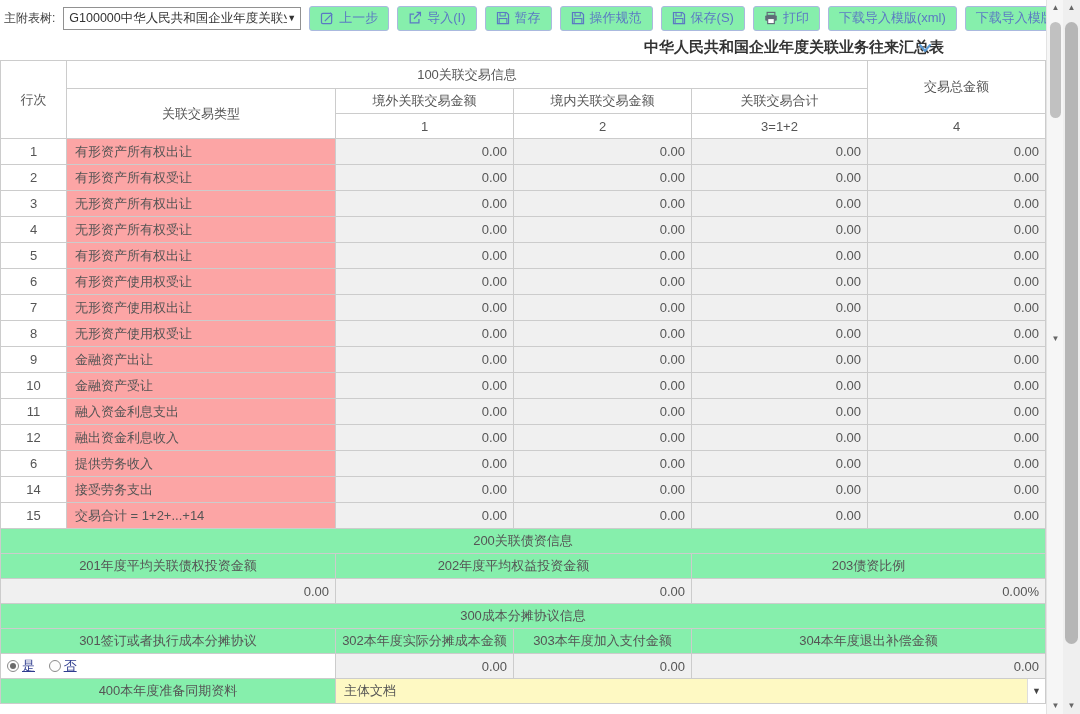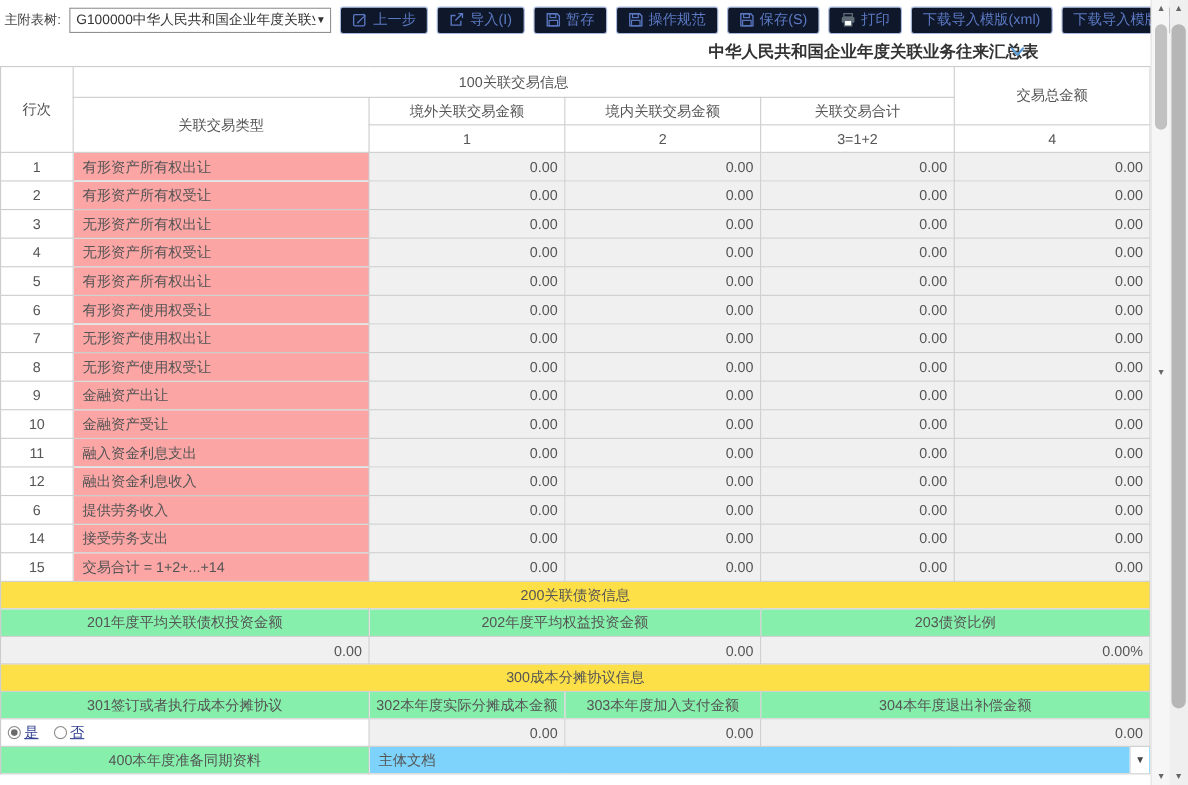--- a/index.html
+++ b/index.html
@@ -11,42 +11,42 @@
   
   .toolbar { height:34px; display:flex; align-items:center; padding:2px 0 0 4px; gap:8px; }
   .tree-label { font-size:12px; color:#444; white-space:nowrap; }
   .tree-select { width:240px; height:23px; border:1px solid #919191; background:#fff;
     display:flex; align-items:center; justify-content:space-between; padding:0 4px 0 5px;
     font-size:12.5px; color:#333; cursor:pointer; }
   .tree-select .sel-text { white-space:nowrap; overflow:hidden; max-width:218px; }
   .tree-select .caret { font-size:9px; color:#333; flex:none; }
   .tb-btns { display:flex; align-items:center; gap:8px; }
   .tb-btn { display:inline-flex; align-items:center; gap:5px; height:25px; padding:0 10px;
-    background:#0f172a; border:1px solid #aab9de; border-radius:3px; color:#5b79c3;
+    background:#86efac; border:1px solid #aab9de; border-radius:3px; color:#5b79c3;
     font-size:13px; font-family:inherit; cursor:pointer; white-space:nowrap; }
   .tb-btn .ic { display:inline-flex; color:#5b79c3; }
 
   
   .title-row { height:26px; display:flex; align-items:center; padding-left:5px; position:relative;justify-content:flex-end; }
   .page-title { font-size:15px; font-weight:bold; color:#333; }
   .collapse-chevron { position:absolute; right:12px; top:6px; cursor:pointer; }
 
   
   table.form-table { width:1045px; border-collapse:collapse; table-layout:fixed; }
   .form-table td, .form-table th { border:1px solid #ccc; font-size:13px; font-weight:normal;
     color:#555; overflow:hidden; white-space:nowrap; }
   .form-table thead th { text-align:center; background:#fff; }
   .h1 { height:28px; } .h2 { height:25px; } .dr { height:26px; } .sr { height:25px; }
   .c-no { text-align:center; color:#333; background:#fff; }
   .c-type { text-align:left; padding-left:8px; color:#333; background:#fca5a5; }
   .c-val { text-align:right; padding-right:6px; background:#f0f0f0; color:#222; font-size:12.5px; }
-  .c-sec { text-align:center; background:#fde047; color:#555; }
+  .c-sec { text-align:center; background:#86efac; color:#555; }
   .c-sub { text-align:center; background:#86efac; color:#555; }
   .c-radio { background:#fff; padding-left:6px; text-align:left; }
-  .c-doc { background:#7dd3fc; text-align:left; padding-left:8px; color:#333; position:relative; }
+  .c-doc { background:#fef9c3; text-align:left; padding-left:8px; color:#333; position:relative; }
   .doc-caret { position:absolute; right:0; top:0; width:18px; height:100%; display:flex;
     align-items:center; justify-content:center; font-size:9px; color:#444;
     border-left:1px solid #ddd; background:#fff; cursor:pointer; }
 
   
   .radio { display:inline-flex; align-items:center; gap:3px; margin-right:10px; cursor:pointer; }
   .rb { width:12px; height:12px; border:1px solid #8a8a8a; border-radius:50%; background:#fdfdfd;
     display:inline-block; position:relative; }
   .rb.selected::after { content:""; position:absolute; left:2px; top:2px; width:6px; height:6px;
     border-radius:50%; background:#6b6b6b; }

